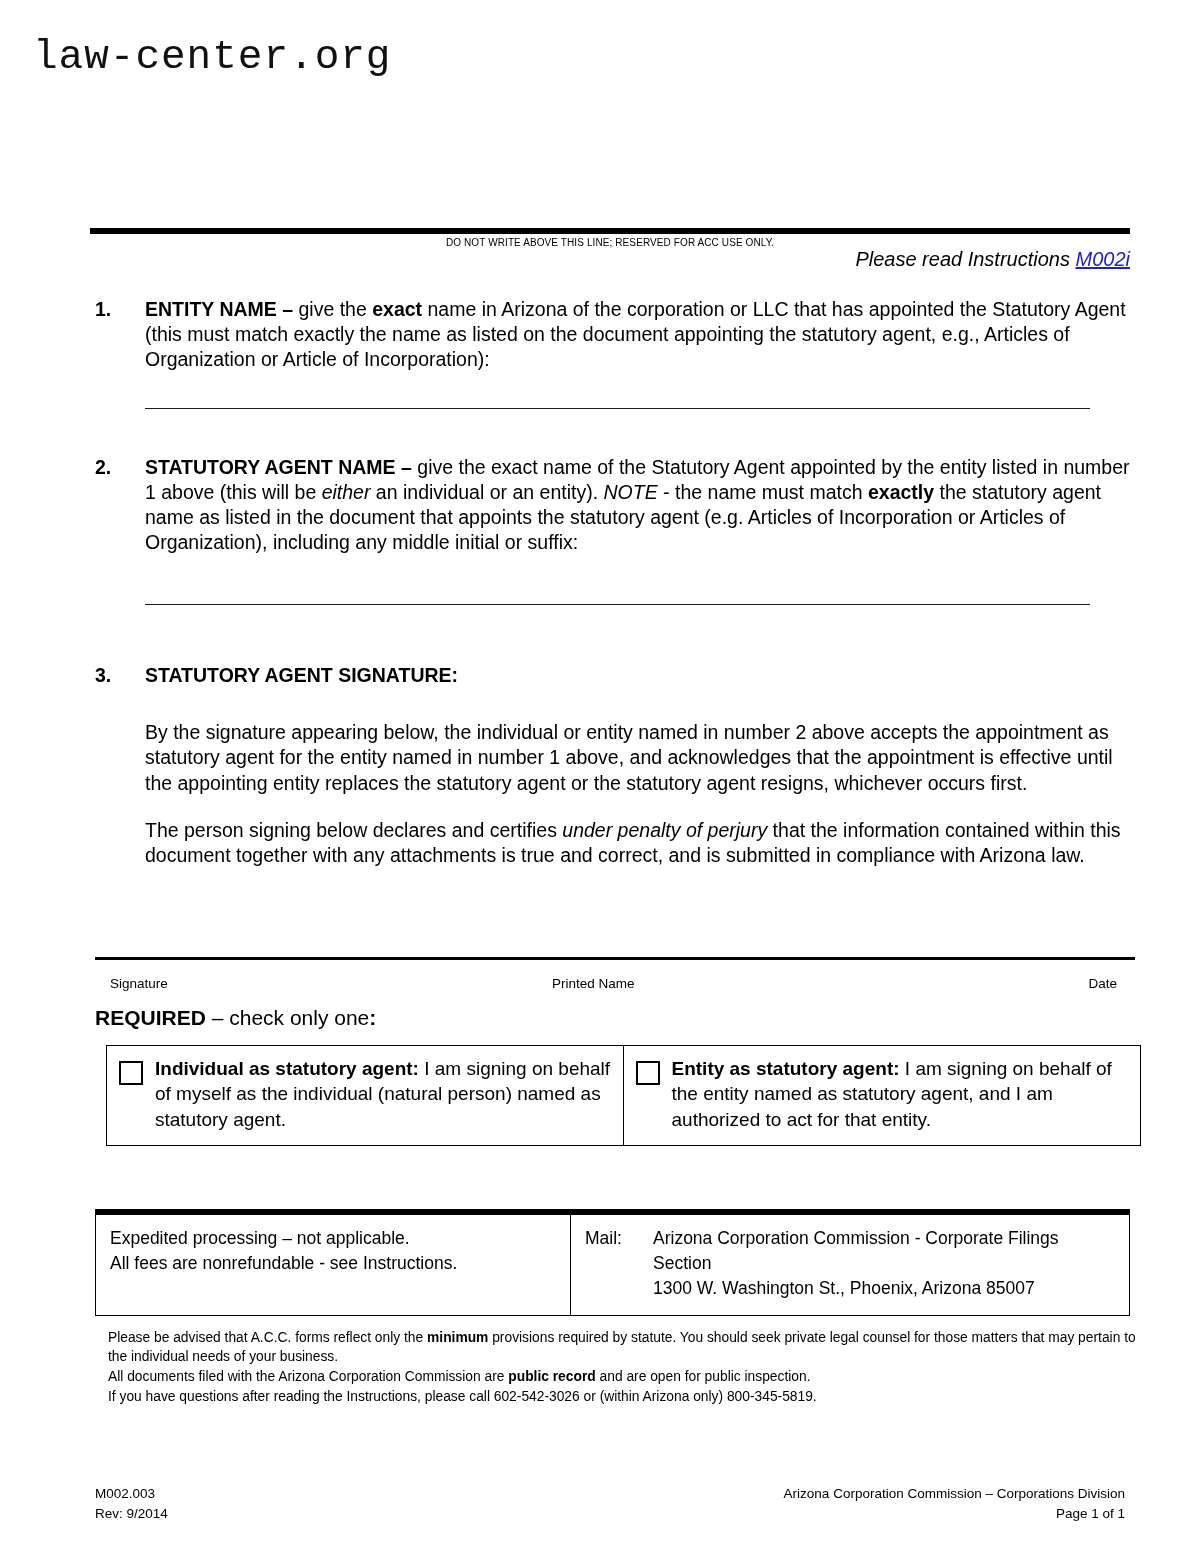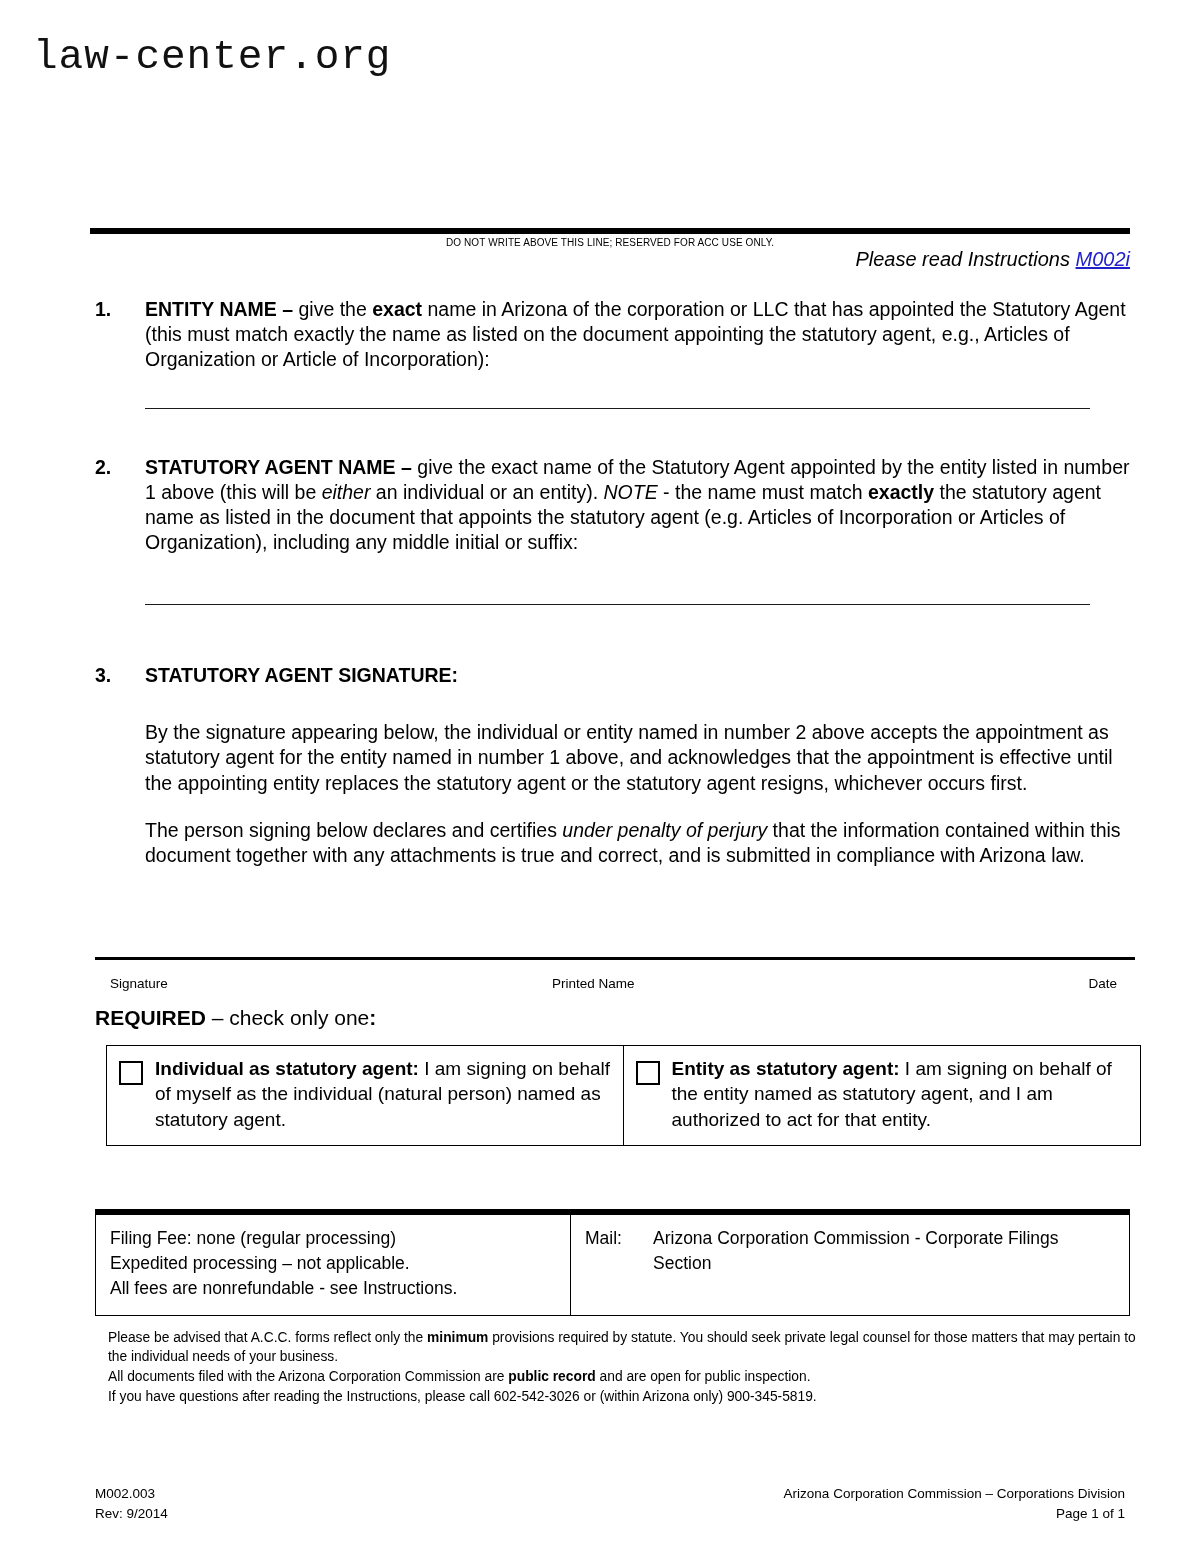--- a/index.html
+++ b/index.html
@@ -304,39 +304,39 @@
         <div class="check-text"><b>Individual as statutory agent:</b><span>  I am signing on behalf of myself as the individual (natural person) named as statutory agent.</span></div>
       </div>
       <div class="check-cell right">
         <div class="checkbox"></div>
         <div class="check-text"><b>Entity as statutory agent:</b><span>  I am signing on behalf of the entity named as statutory agent, and I am authorized to act for that entity.</span></div>
       </div>
     </div>
 
     <div class="fee-table">
       <div class="fee-cell left">
-        <div>Filing Fee:  none (regular processing)</div>
         <div>Expedited processing – not applicable.</div>
         <div>All fees are nonrefundable - see Instructions.</div>
       </div>
       <div class="fee-cell right">
         <div class="mail-row">
           <div class="mail-label">Mail:</div>
           <div class="mail-value">Arizona Corporation Commission - Corporate Filings Section</div>
         </div>
         <div class="mail-row">
           <div class="mail-label"></div>
+          <div class="mail-value">1300 W. Washington St., Phoenix, Arizona  85007</div>
         </div>
       </div>
     </div>
 
     <div class="fine-print">
       <div><span>Please be advised that A.C.C. forms reflect only the </span><b>minimum</b><span> provisions required by statute.  You should seek private legal counsel for those matters that may pertain to the individual needs of your business.</span></div>
       <div><span>All documents filed with the Arizona Corporation Commission are </span><b>public record</b><span> and are open for public inspection.</span></div>
-      <div>If you have questions after reading the Instructions, please call 602-542-3026 or (within Arizona only) 900-345-5819.</div>
+      <div>If you have questions after reading the Instructions, please call 602-542-3026 or (within Arizona only) 800-345-5819.</div>
     </div>
 
   </div>
 
   <div class="footer">
     <div class="left">
       <div>M002.003</div>
       <div>Rev: 9/2014</div>
     </div>
     <div class="right">

